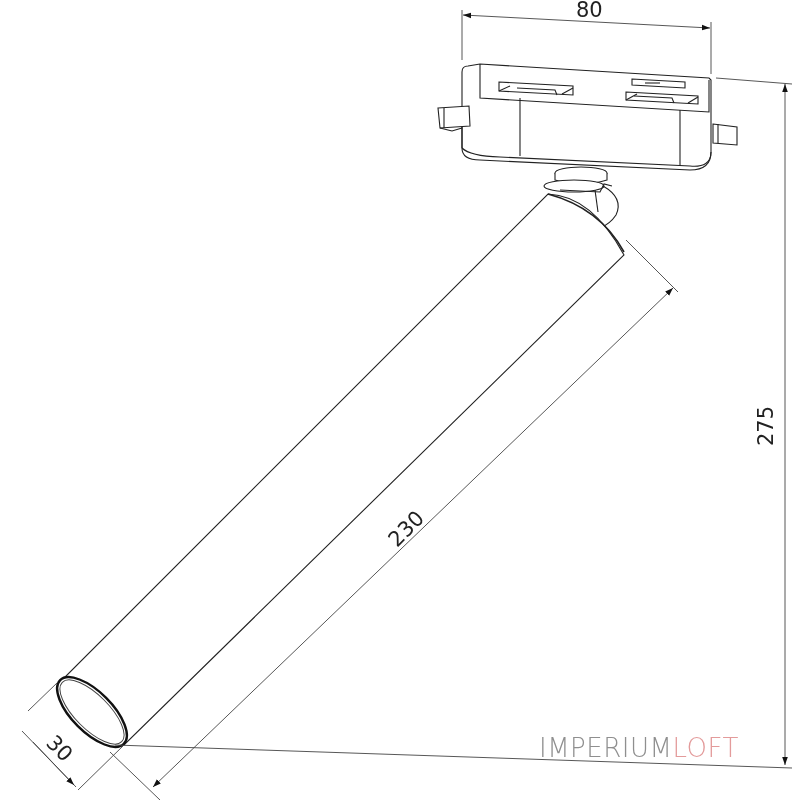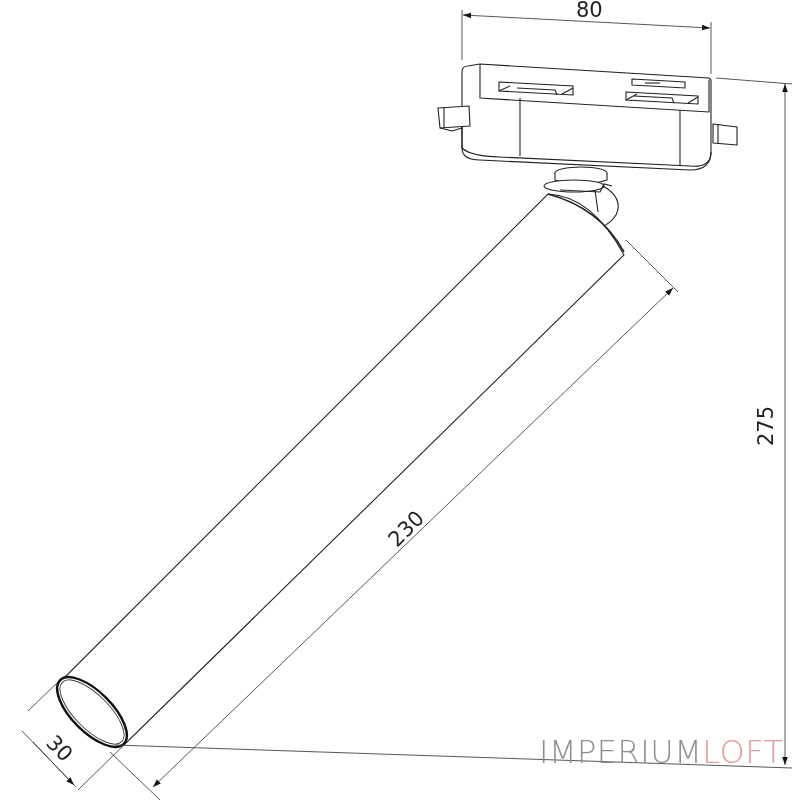--- a/index.html
+++ b/index.html
@@ -1,19 +1,19 @@
 <!DOCTYPE html>
 <html><head>
 <meta charset="utf-8">
 <style>
   html, body { margin: 0; padding: 0; background: #ffffff; }
   body { width: 800px; height: 800px; position: relative; overflow: hidden; font-family: "DejaVu Sans", sans-serif; }
   #drawing { position: absolute; left: 0; top: 0; width: 800px; height: 800px; }
   .dimtext { font-family: "DejaVu Sans", sans-serif; font-size: 21px; fill: #222; }
-  .logo { position: absolute; left: 539px; top: 733px; font-family: "DejaVu Sans", sans-serif; font-size: 32px; letter-spacing: 0.5px; font-weight: 300; }
+  .logo { position: absolute; left: 539px; top: 733px; font-family: "DejaVu Sans", sans-serif; font-size: 26px; letter-spacing: 0.5px; font-weight: 300; }
   .logo .a { color: #8f8f8f; }
   .logo .b { color: #e39b9b; }
 </style>
 </head>
 <body>
 
 <svg id="drawing" viewBox="0 0 800 800" xmlns="http://www.w3.org/2000/svg">
   <defs>
     <marker id="arr" viewBox="0 0 10 10" refX="10" refY="5" markerWidth="9" markerHeight="9" orient="auto-start-reverse">
       <path d="M0,1.5 L10,5 L0,8.5 z" fill="#111"></path>

